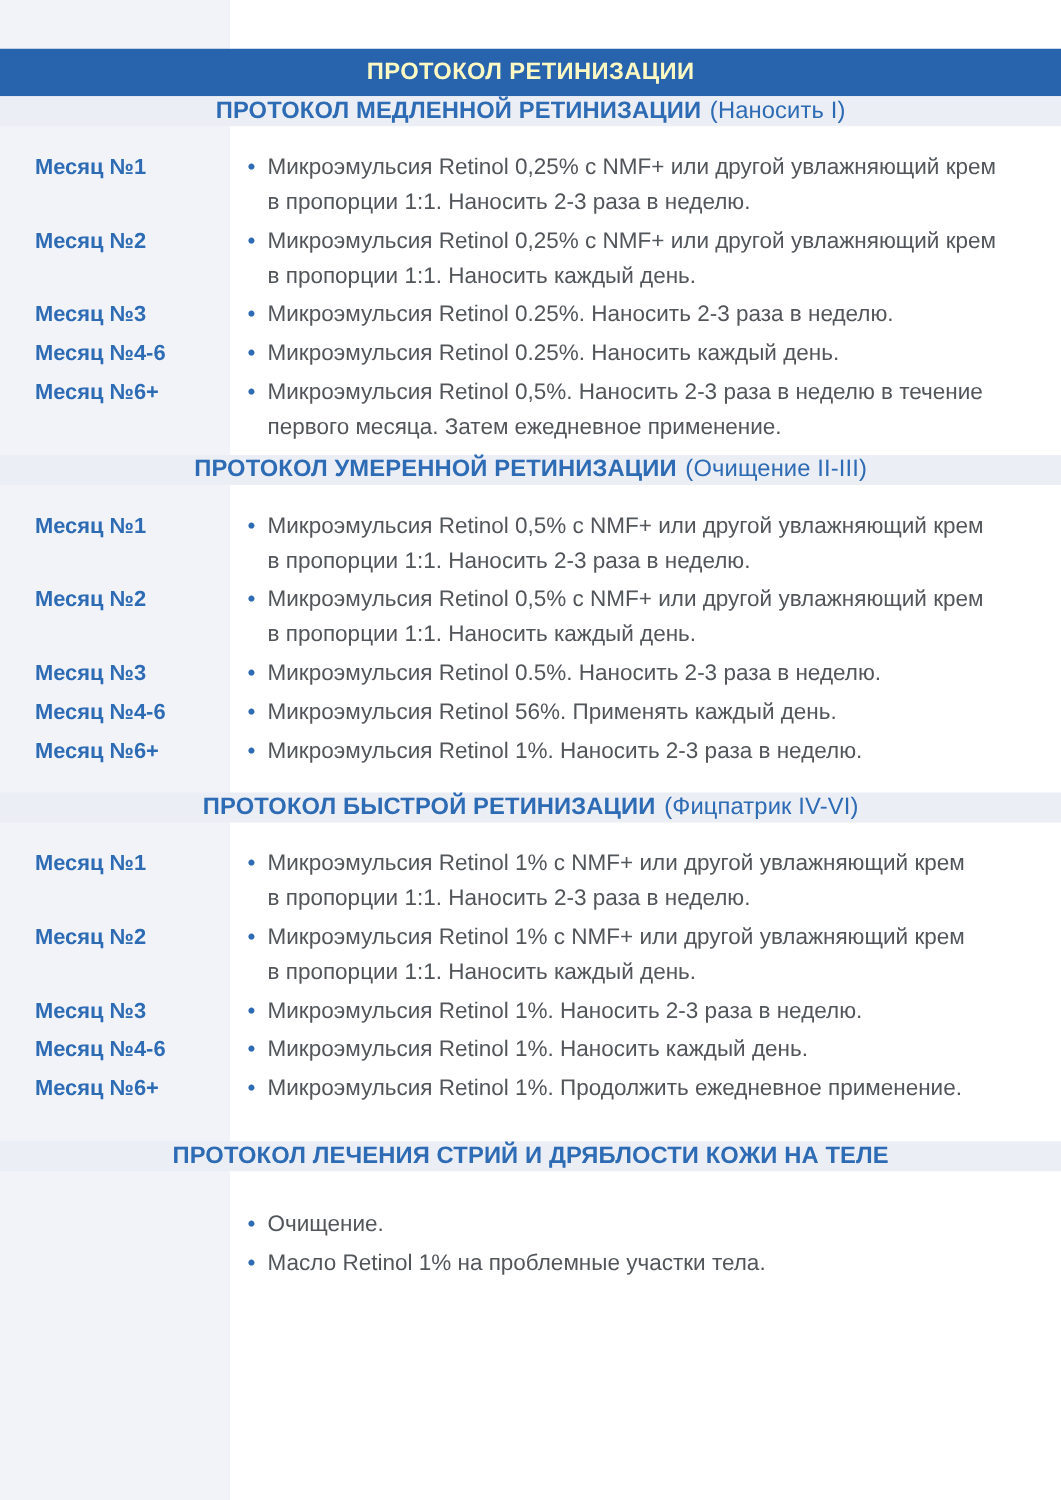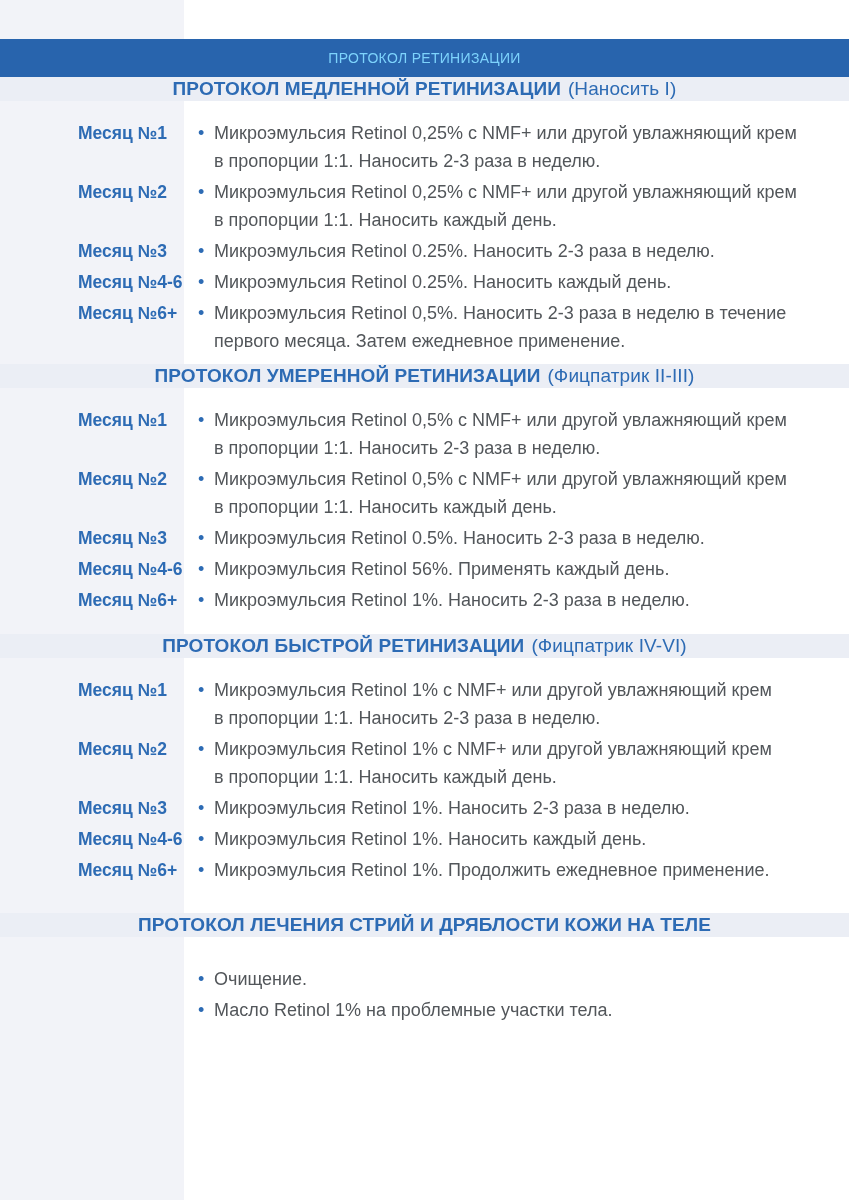--- a/index.html
+++ b/index.html
@@ -15,40 +15,40 @@
     width:184px;height:1200px;
     background:var(--margin-strip-gray,#f2f3f8);
   }
   .content{position:relative;}
   .main-bar{
     margin-top:39px;height:38px;
     background:var(--title-bar-blue,#2864ad);
     display:flex;align-items:center;justify-content:center;
   }
   .main-title{
-    color:#7dd3fc;font-weight:400;font-size:14px;letter-spacing:.3px;
+    color:#fef9c3;font-weight:700;font-size:19px;letter-spacing:.3px;
   }
   .section-bar{
     height:24px;
     background:var(--section-bar-gray,#ebeef5);
     display:flex;align-items:center;justify-content:center;
     font-size:19px;color:var(--accent-blue,#2d6bb4);
     letter-spacing:.1px;
   }
   .section-title{font-weight:700;}
   .section-sub{font-weight:400;}
   .section-sub:not(:empty){margin-left:7px;}
   .rows{padding-top:18px;}
   .rows-0{padding-bottom:6px;}
   .rows-1{padding-bottom:17px;}
   .rows-2{padding-bottom:26px;}
   .rows-3{padding-top:28px;}
   .row{display:flex;align-items:flex-start;margin-bottom:3px;}
   .label{
-    flex:none;width:184px;box-sizing:border-box;padding-left:78px;
+    flex:none;width:184px;box-sizing:border-box;padding-left:28px;
     font-weight:700;font-size:17.5px;line-height:28px;
     color:var(--accent-blue,#2d6bb4);
     white-space:nowrap;
   }
   .bullet{
     flex:none;width:16px;margin-left:14px;
     font-size:18px;line-height:28px;
     color:var(--accent-blue,#2d6bb4);
   }
   .text{
@@ -108,21 +108,21 @@
         <div class="bullet">•</div>
         <div class="text">
           <div class="line">Микроэмульсия Retinol 0,5%. Наносить 2-3 раза в неделю в течение</div>
           <div class="line">первого месяца. Затем ежедневное применение.</div>
         </div>
       </div>
     </div>
 
     <div class="section-bar">
       <span class="section-title">ПРОТОКОЛ УМЕРЕННОЙ РЕТИНИЗАЦИИ</span>
-        <span class="section-sub">(Фицпатрик II-III)</span>
+        <span class="section-sub">(Очищение II-III)</span>
     </div>
     <div class="rows rows-1">
       <div class="row">
         <div class="label">Месяц №1</div>
         <div class="bullet">•</div>
         <div class="text">
           <div class="line">Микроэмульсия Retinol 0,5% с NMF+ или другой увлажняющий крем</div>
           <div class="line">в пропорции 1:1. Наносить 2-3 раза в неделю.</div>
         </div>
       </div>

